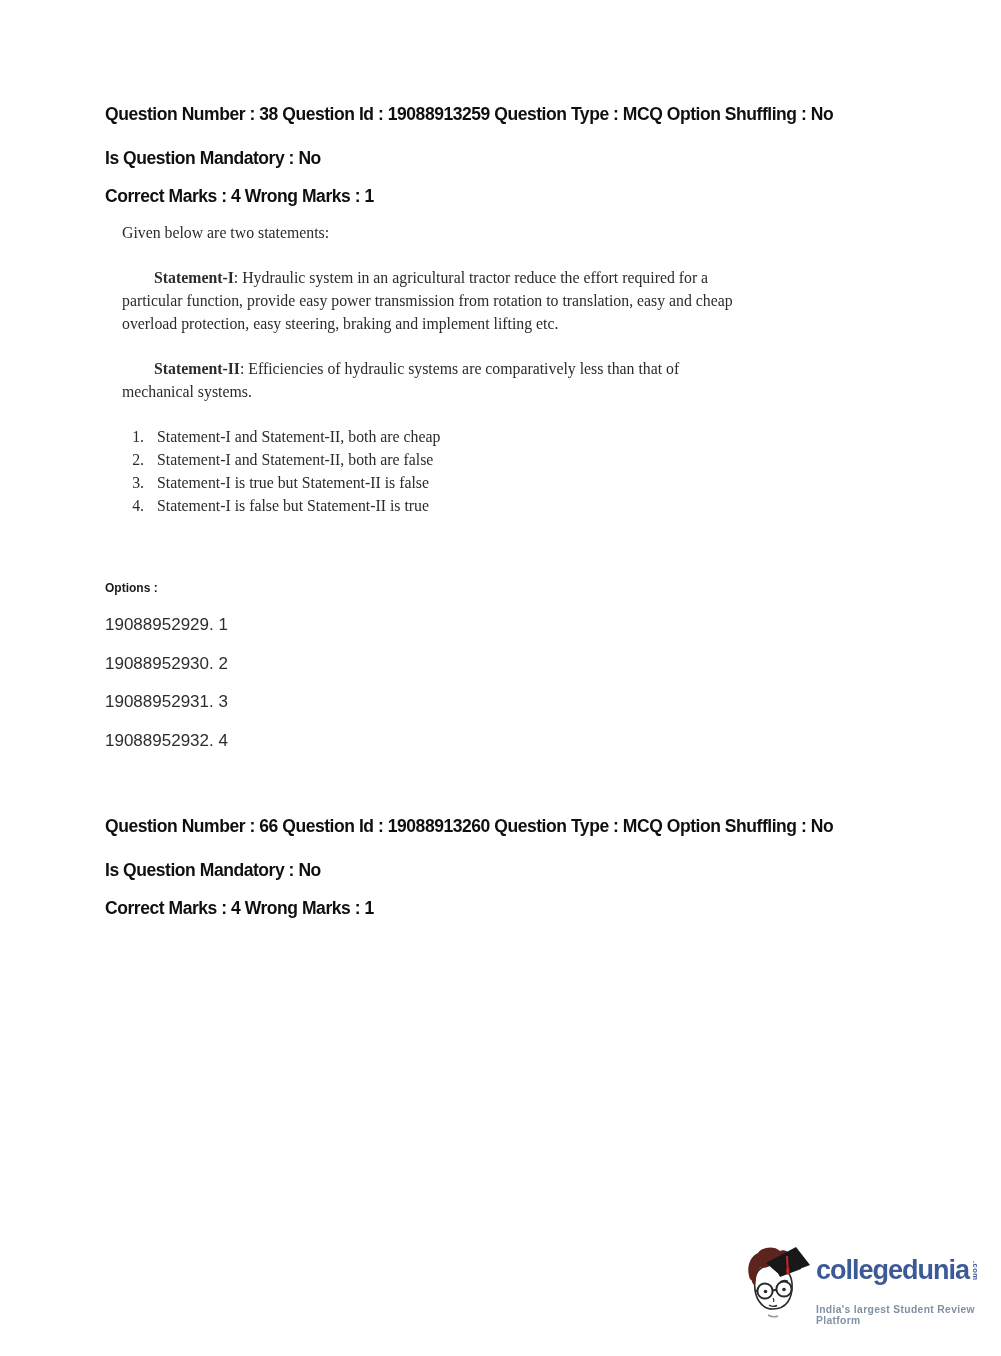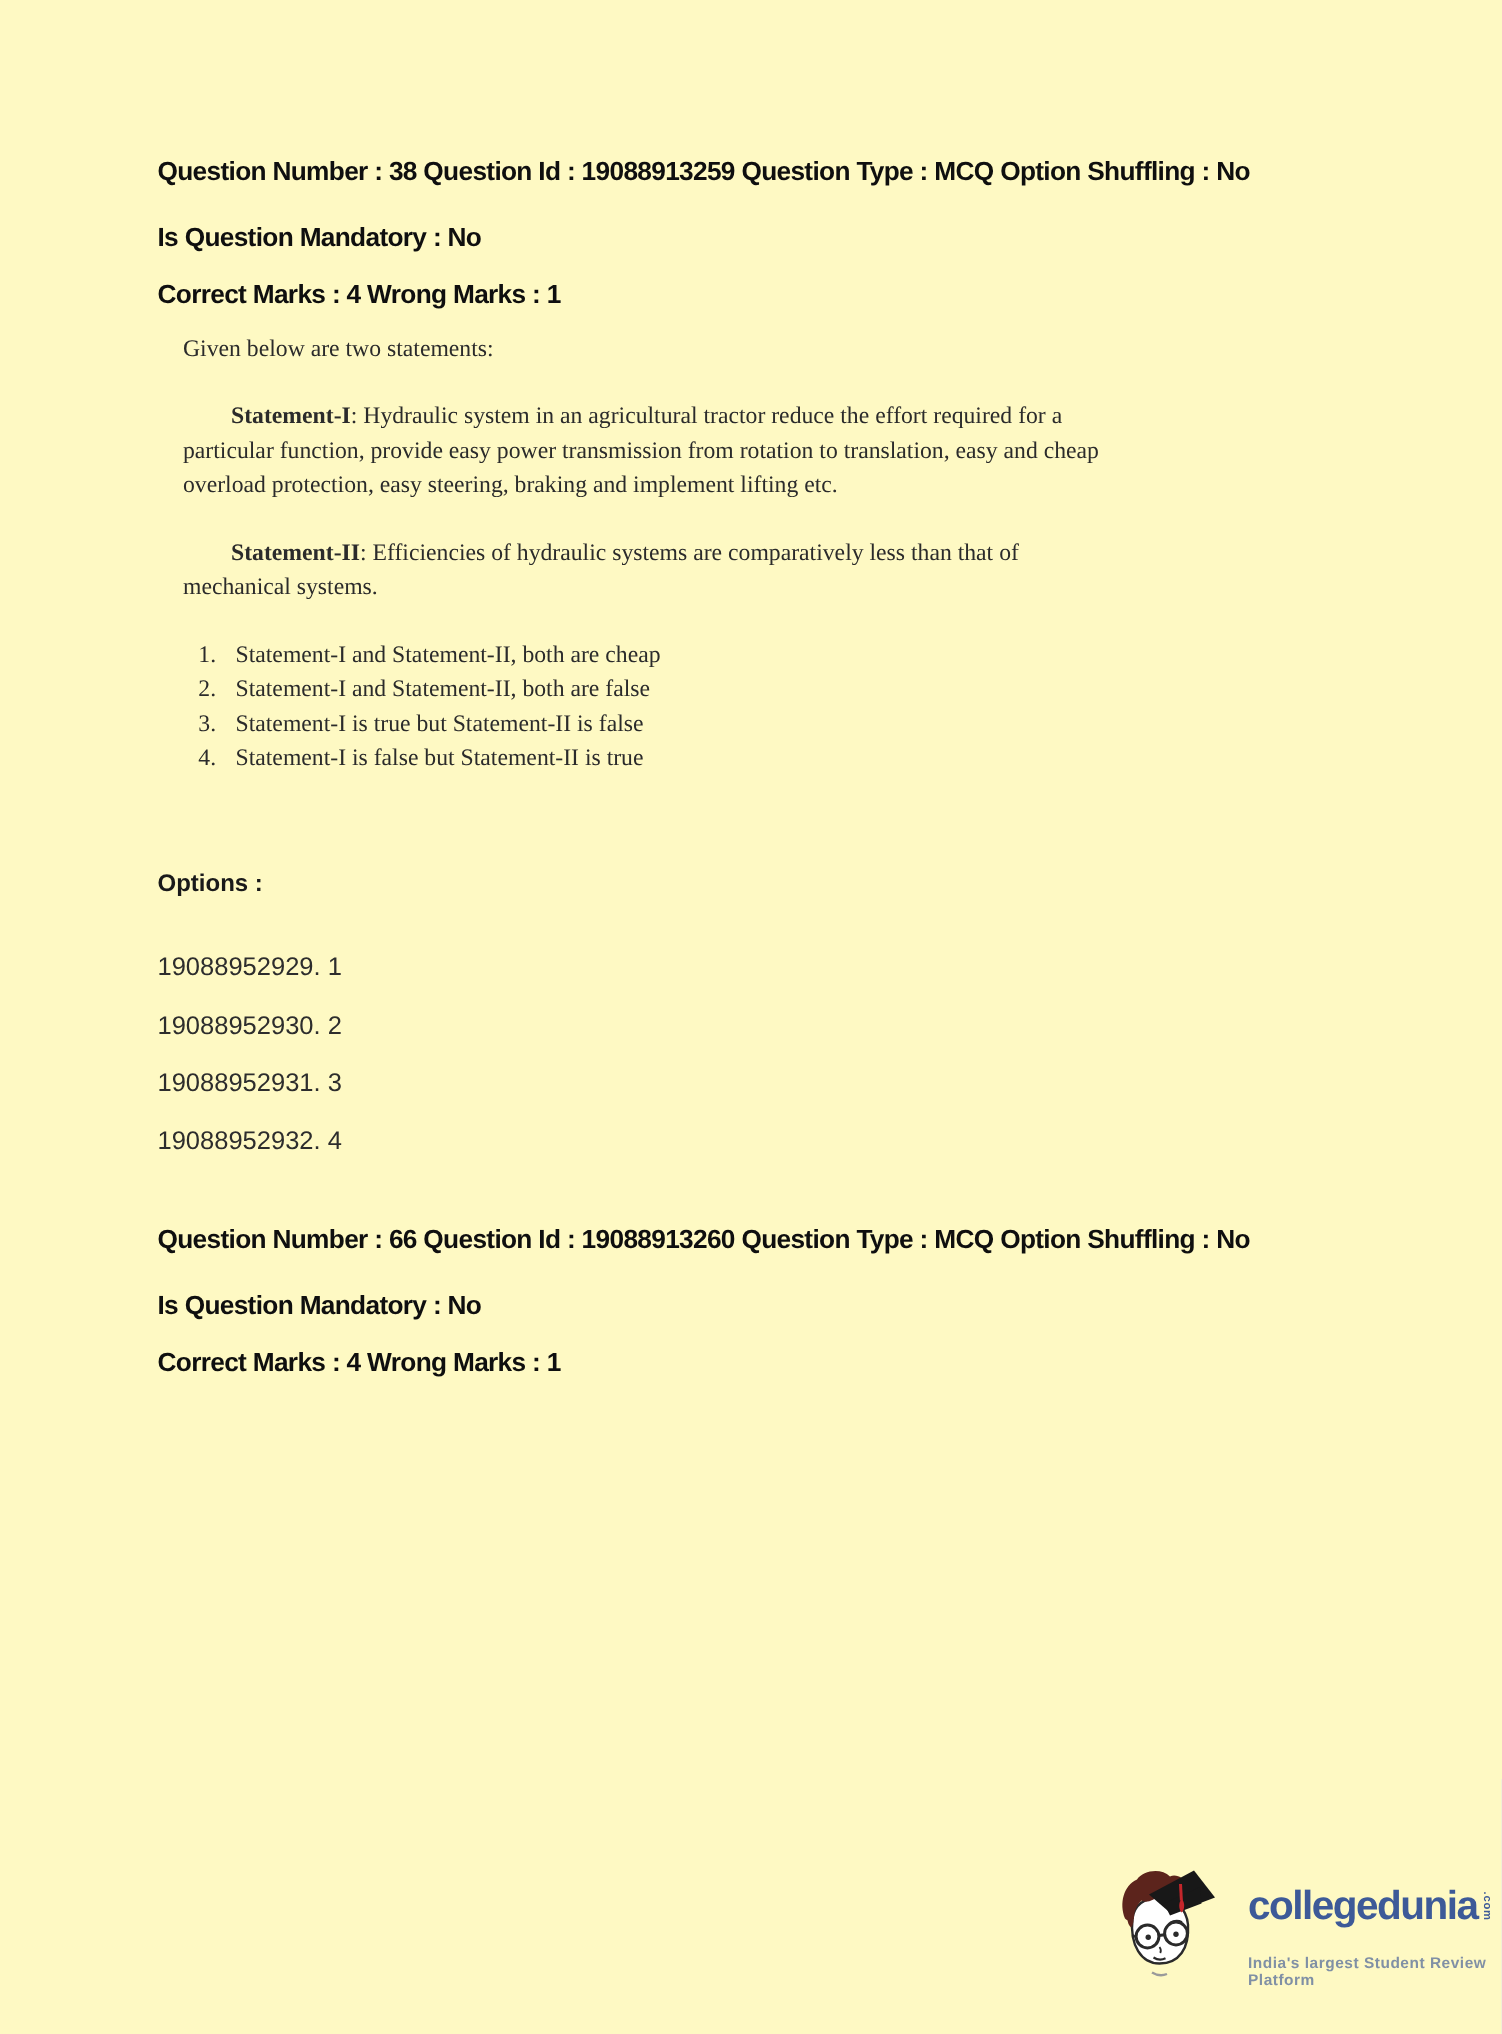--- a/index.html
+++ b/index.html
@@ -3,21 +3,21 @@
 <meta charset="utf-8">
 <style>
   * { margin: 0; padding: 0; box-sizing: border-box; }
   html, body { background: #e8e8e8; }
   body { font-family: "Liberation Sans", sans-serif; }
 
   .page {
     position: relative;
     width: 1001px;
     height: 1356px;
-    background: #fef9c3;
+    background: #ffffff;
     margin: 0 auto;
     overflow: hidden;
   }
 
   
   .q-header {
     position: absolute;
     left: 105px;
     width: 800px;
     color: #0f0f0f;
@@ -62,40 +62,39 @@
   
   .options-section {
     position: absolute;
     left: 105px;
     top: 581px;
     color: #2d2d2d;
   }
   .options-label {
     font-family: "Liberation Sans", sans-serif;
     font-weight: 700;
-    font-size: 16px;
+    font-size: 12px;
     color: #1a1a1a;
-    margin-bottom: 36px;
+    margin-bottom: 20px;
   }
   .option-line {
     font-family: "Liberation Sans", sans-serif;
     font-weight: 400;
     font-size: 17px;
     line-height: 20px;
     margin-bottom: 18.5px;
   }
 
   
   .brand-footer {
     position: absolute;
     left: 744px;
     top: 1243px;
     display: flex;
     align-items: center;
-    gap: 16px;
   }
   .mascot { width: 66px; height: 80px; flex: 0 0 auto; }
   .brand-text-col { margin-left: 6px; padding-top: 12px; }
   .brand-row { display: flex; align-items: flex-start; }
   .brand-name {
     font-family: "Liberation Sans", sans-serif;
     font-weight: 700;
     font-size: 27px;
     letter-spacing: -1px;
     line-height: 30px;

